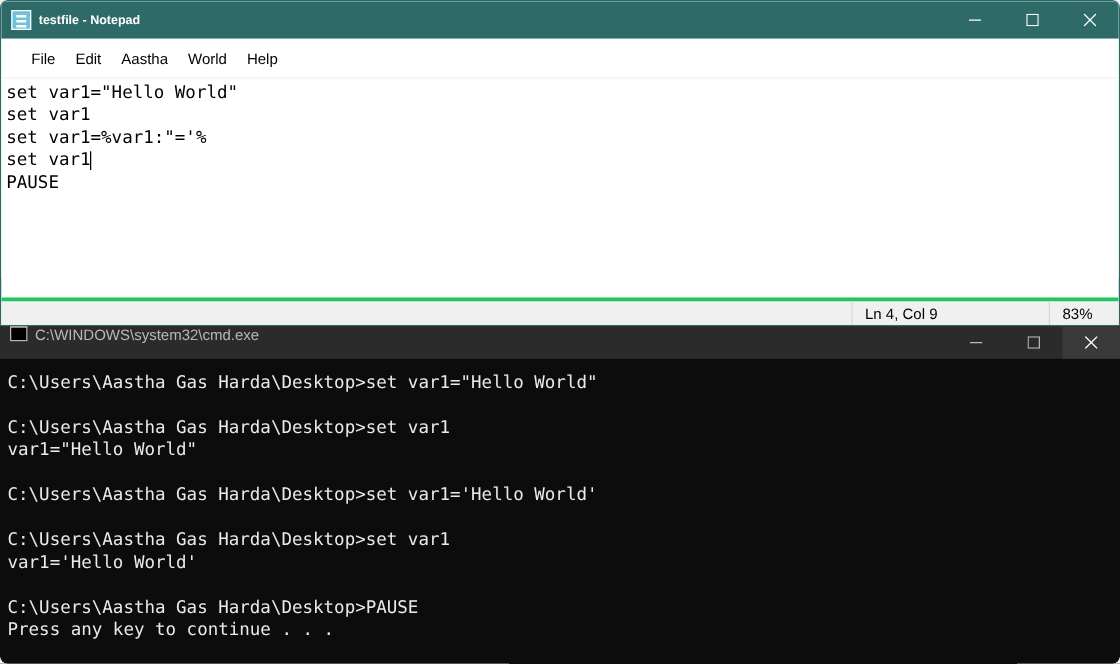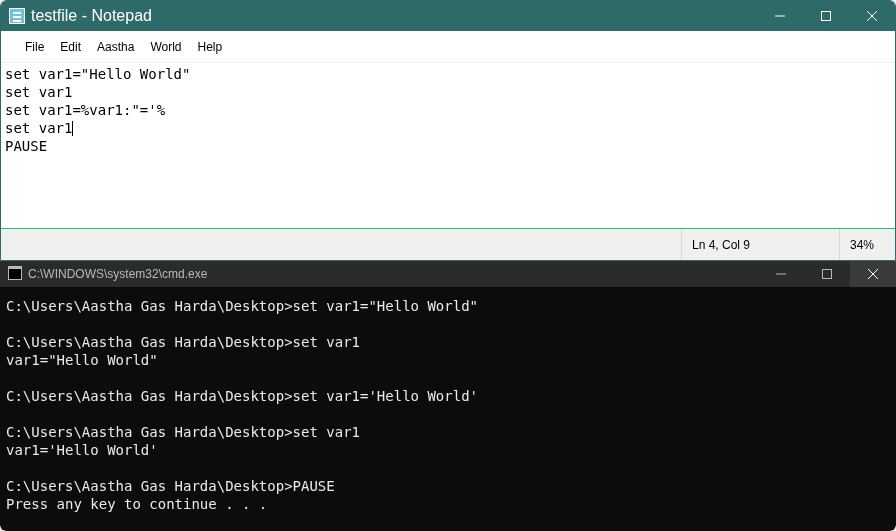--- a/index.html
+++ b/index.html
@@ -23,22 +23,23 @@
     border-top-left-radius: 6px;
     border-top-right-radius: 6px;
     overflow: hidden;
   }
   .np-title {
     height: 30px;
     background: #2e6b68;
     color: #fff;
     display: flex;
     align-items: center;
-    font-size: 16px;
+    font-size: 10px;
     padding-left: 8px;
+    font-weight: bold;
   }
   .np-title .icon {
     width: 16px; height: 16px;
     background: #6fc2d9;
     border: 1px solid #fff;
     margin-right: 6px;
     position: relative;
   }
   .np-title .icon::before {
     content:""; position:absolute; top:3px; left:3px; right:3px; height:2px; background:#fff;
@@ -80,23 +81,23 @@
     width:100%;
   }
   .caret {
     display:inline-block;
     width:0;
     border-right:1px solid #000;
     height:15px;
     vertical-align: text-bottom;
   }
   .statusbar {
-    height: 32px;
+    height: 22px;
     background:#f0f0f0;
-    border-top:1px solid #22c55e;
+    border-top:3px solid #22c55e;
     display:flex;
     font-size:12px;
     color:#000;
     margin-top:16px;
   }
   .statusbar .cell {
     border-left:1px solid #d7d7d7;
     display:flex; align-items:center;
     padding:0 10px;
   }
@@ -115,21 +116,21 @@
     flex-direction:column;
     border-bottom-left-radius: 6px;
     border-bottom-right-radius: 6px;
     overflow:hidden;
   }
   .cmd-title {
     height: 26px;
     background:#2b2b2b;
     color:#b8b8b8;
     display:flex;
-    align-items:center;
+    align-items:flex-start;
     font-size:12px;
     padding-left:8px;
   }
   .cmd-title .icon {
     width:14px; height:12px;
     border:1px solid #b8b8b8;
     margin-right:6px;
     position:relative;
     background:#000;
   }
@@ -193,21 +194,21 @@
 
   <div class="np-text"><span>set var1="Hello World"</span>
 <span>set var1</span>
 <span>set var1=%var1:"='%</span>
 <span>set var1</span><span class="caret"></span>
 <span>PAUSE</span></div>
 
   <div class="statusbar">
     <div class="cell flexfill"></div>
     <div class="cell sb-lncol">Ln 4, Col 9</div>
-    <div class="cell sb-zoom">34%</div>
+    <div class="cell sb-zoom">83%</div>
   </div>
 </div>
 
 <div class="cmd">
   <div class="cmd-title">
     <span class="icon"></span>
     <span>C:\WINDOWS\system32\cmd.exe</span>
     <span class="spacer"></span>
     <div class="cmd-btn">
       <svg width="10" height="10">

